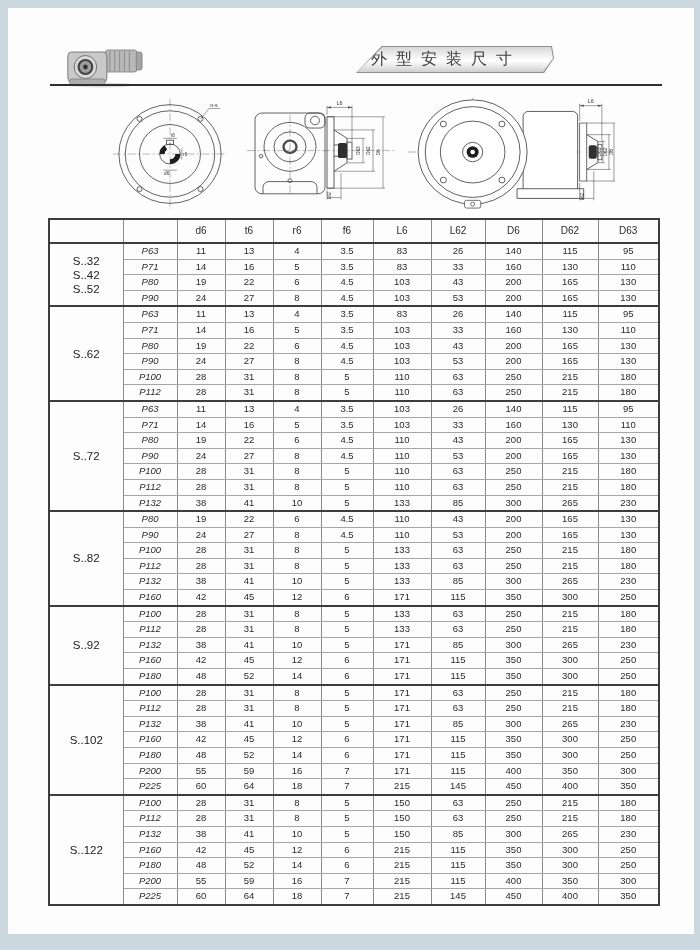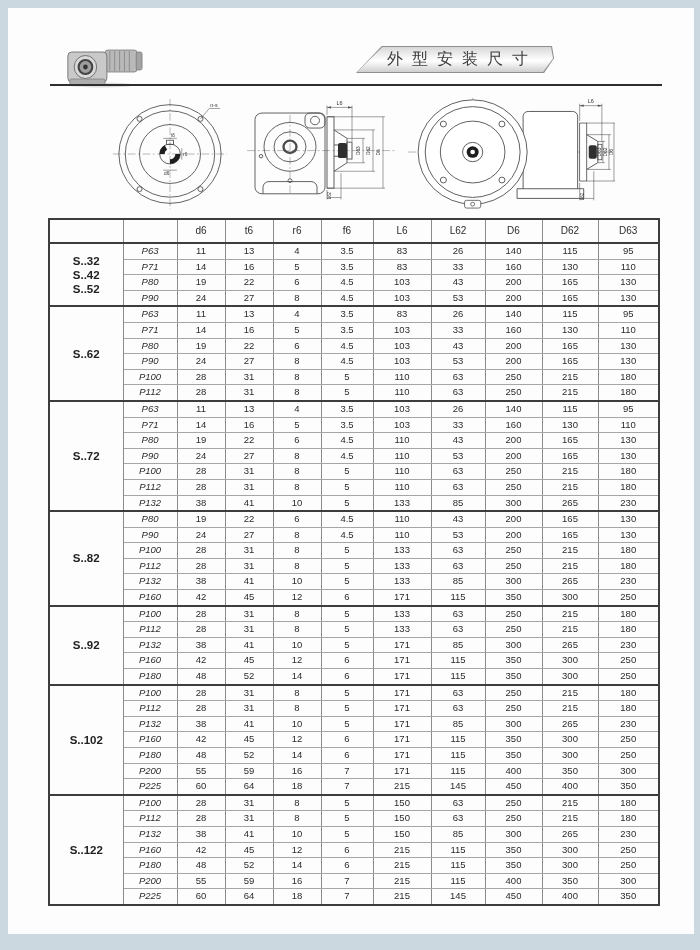--- a/index.html
+++ b/index.html
@@ -16,21 +16,21 @@
   .logo { position:absolute; left:54px; top:34px; width:82px; height:46px; }
   .banner-outer {
     position:absolute; left:348px; top:38px; width:198px; height:27px;
     background:#8f8f8f;
     clip-path:polygon(13% 0%, 99% 0%, 100% 45%, 95% 100%, 0% 100%);
   }
   .banner-inner {
     position:absolute; left:1px; top:1px; right:1px; bottom:1px;
     background:linear-gradient(180deg,#d8d8d8 0%,#f5f5f5 40%,#ffffff 55%,#cfcfcf 100%);
     clip-path:polygon(13% 0%, 99% 0%, 100% 45%, 95% 100%, 0% 100%);
-    display:flex; align-items:center; justify-content:center;
+    display:flex; align-items:center; 
   }
   .banner-inner span {
     font-size:16px; letter-spacing:9px; color:#3d3d3d; font-weight:500;
     padding-left:14px; white-space:nowrap;
   }
   .hrule { position:absolute; left:42px; top:76px; width:612px; height:2px; background:#2e2e2e; }
   
   .d1 { position:absolute; left:104px; top:90px; }
   .d2 { position:absolute; left:237px; top:90px; }
   .d3 { position:absolute; left:396px; top:88px; }
@@ -46,21 +46,21 @@
     border-left:1px solid #8b8b8b; border-right:1px solid #8b8b8b;
     border-top:1px solid #a6a6a6; border-bottom:1px solid #a6a6a6;
     text-align:center; padding:0; height:14.6px; line-height:14.6px;
     overflow:hidden; white-space:nowrap;
   }
   table.dims thead th {
     height:22px; line-height:22px; font-weight:normal; font-size:10px;
     border-bottom:2px solid #3d3d3d; border-top:none;
   }
   table.dims tr.group-start td { border-top:2px solid #3d3d3d; }
-  table.dims td.group-label { font-size:11.5px; color:#222;font-weight:bold; }
+  table.dims td.group-label { font-size:11.5px; color:#222; }
   table.dims td.group-label div { line-height:14px; }
   table.dims td.type-cell { font-size:9.5px;font-style:italic; }
 </style>
 </head>
 <body>
 
 <div class="page">
 
   <svg class="logo" viewBox="0 0 84 46" preserveAspectRatio="none">
     <ellipse cx="40" cy="43" rx="34" ry="2.5" fill="#e0e0e0"></ellipse>

